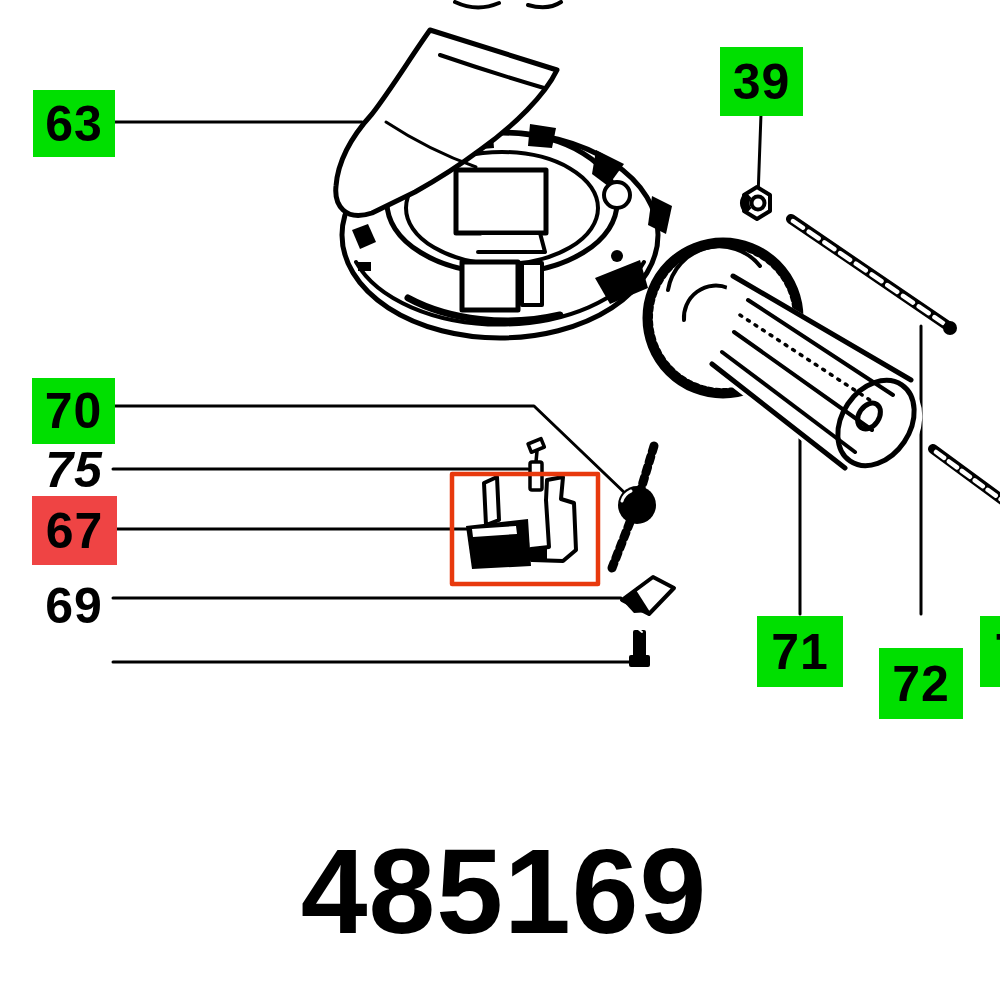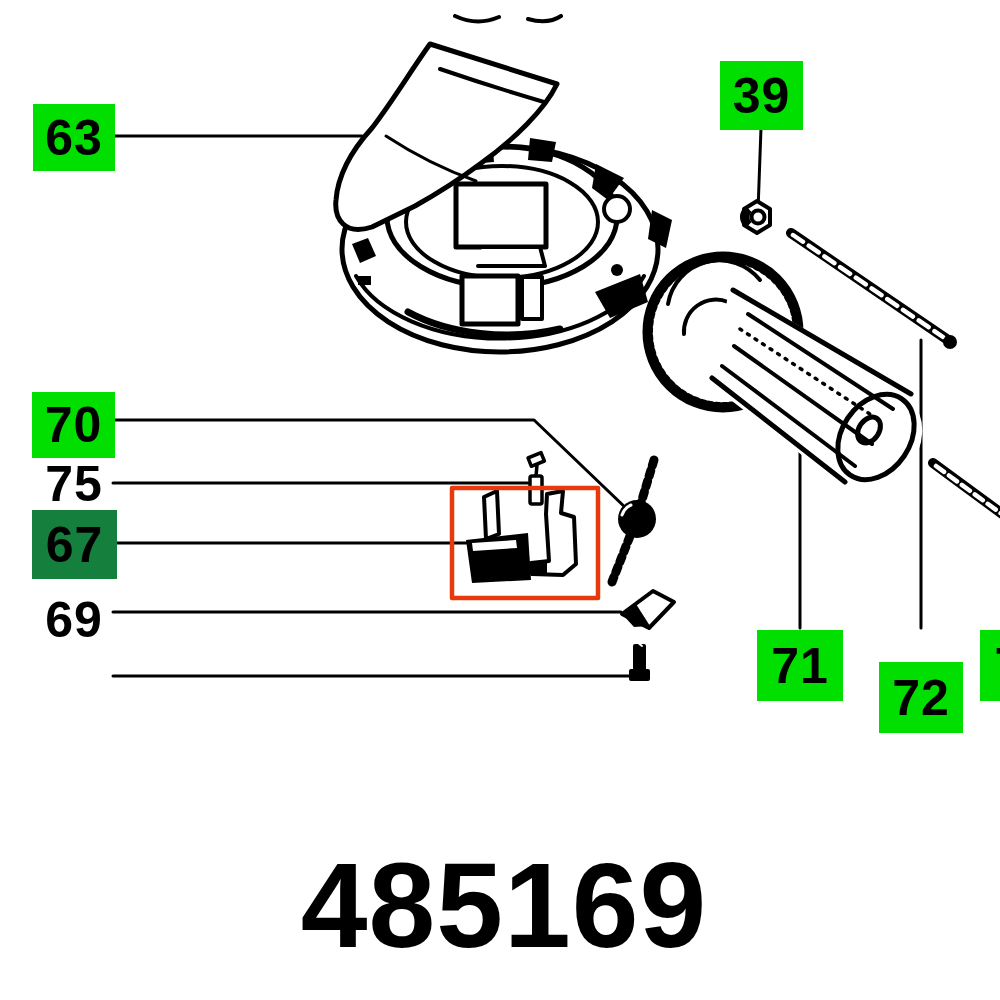--- a/index.html
+++ b/index.html
@@ -3,43 +3,43 @@
 <meta charset="utf-8">
 <style>
   html, body {
     margin: 0; padding: 0;
     width: 1000px; height: 1000px;
     background: #ffffff;
     overflow: hidden;
     position: relative;
     font-family: "Liberation Sans", sans-serif;
   }
-  #stage { position: absolute; left: 0; top: 14px; width: 1000px; height: 935px; }
+  #stage { position: absolute; left: 0; top: 0; width: 1000px; height: 935px; }
   svg.diagram { position: absolute; left: 0; top: 0; }
 
   .lbl {
     position: absolute;
     display: flex;
     align-items: center;
     justify-content: center;
     font-weight: 700;
     font-size: 50px;
     line-height: 1;
     color: #000;
     letter-spacing: 1px;
     user-select: none;
   }
   .lbl.green { background: #00DF00; }
-  .lbl.red   { background: #15803d; }
+  .lbl.red   { background: #ef4444; }
   .lbl.plain { background: transparent; }
 
   .lbl-63 { left: 33px;  top: 90px;  width: 82px; height: 67px; }
   .lbl-77 { left: 720px; top: 47px;  width: 83px; height: 69px; }
   .lbl-70 { left: 32px;  top: 378px; width: 83px; height: 66px; }
-  .lbl-75 { left: 34px;  top: 445px; width: 80px; height: 50px; }
+  .lbl-75 { left: 34px;  top: 445px; width: 80px; height: 50px; font-style: italic; }
   .lbl-67 { left: 32px;  top: 496px; width: 85px; height: 69px; }
   .lbl-69 { left: 34px;  top: 573px; width: 80px; height: 50px; margin-top: 8px; }
   .lbl-68 { left: 34px;  top: 638px; width: 80px; height: 50px; }
   .lbl-71 { left: 757px; top: 616px; width: 86px; height: 71px; }
   .lbl-72 { left: 879px; top: 616px; width: 84px; height: 71px; margin-top: 32px; }
   .lbl-7x { left: 980px; top: 616px; width: 58px; height: 71px; }
 
   .part-number {
     position: absolute;
     left: 0; right: 0;

